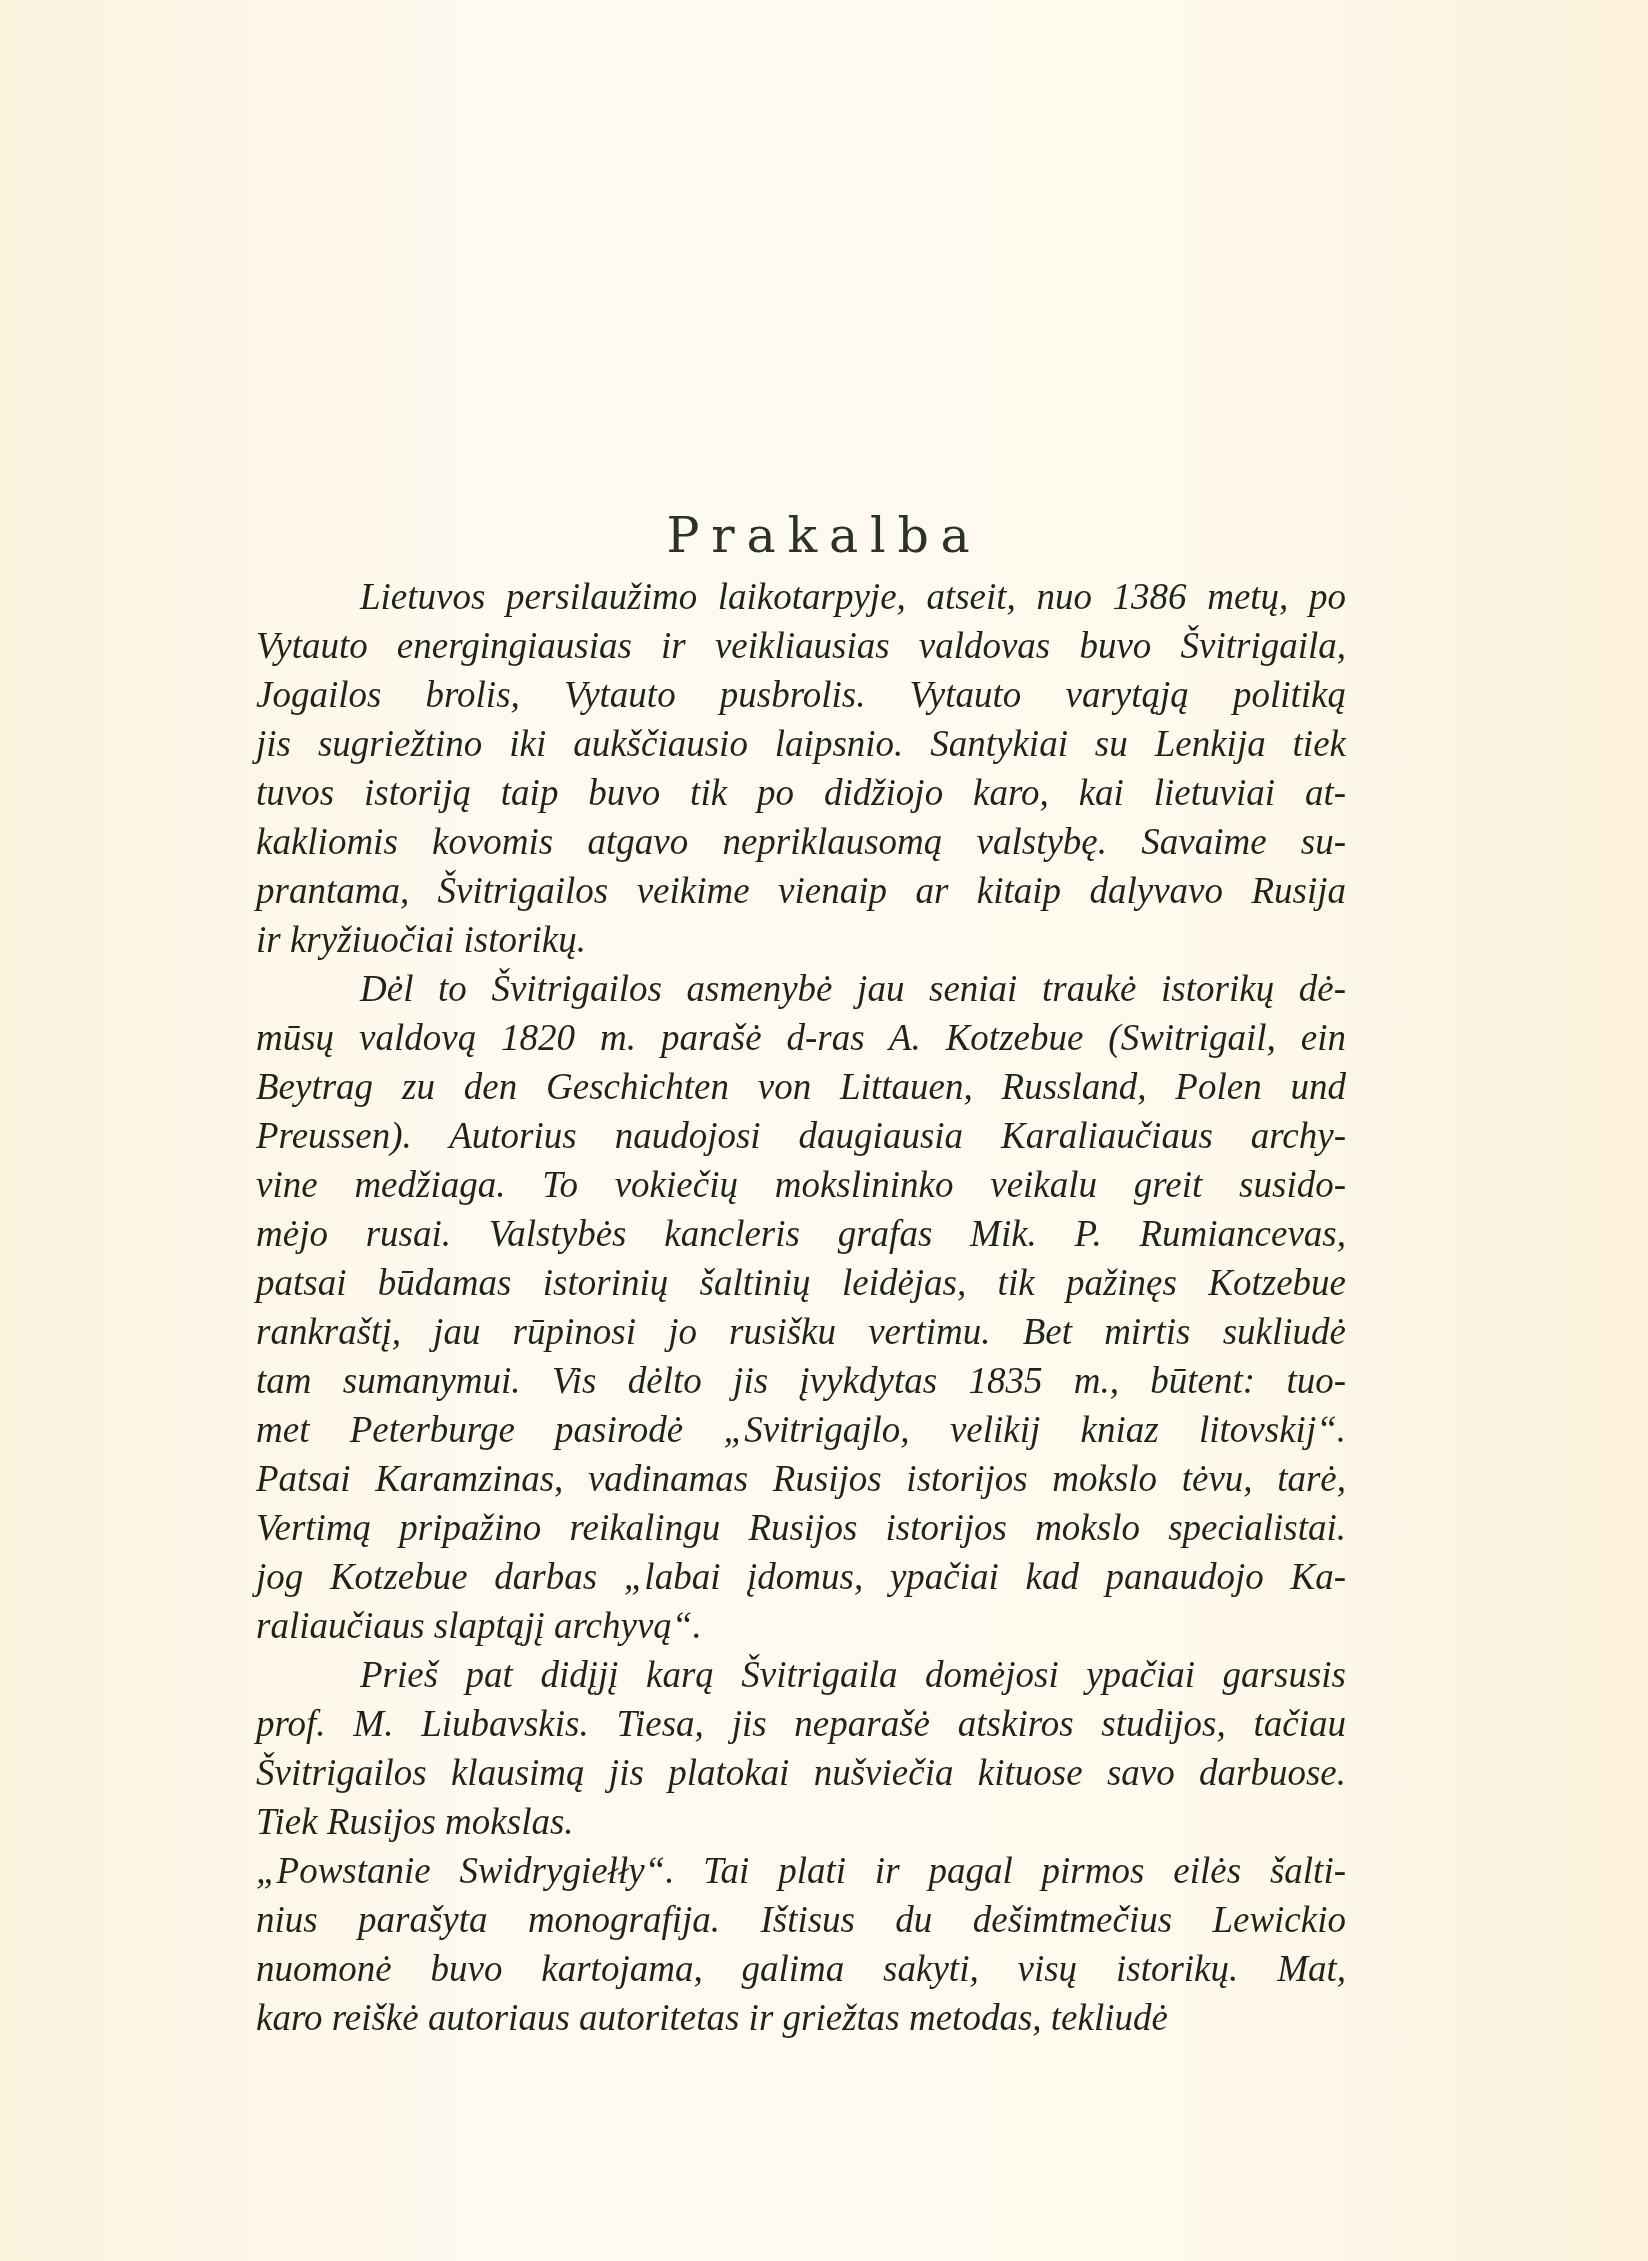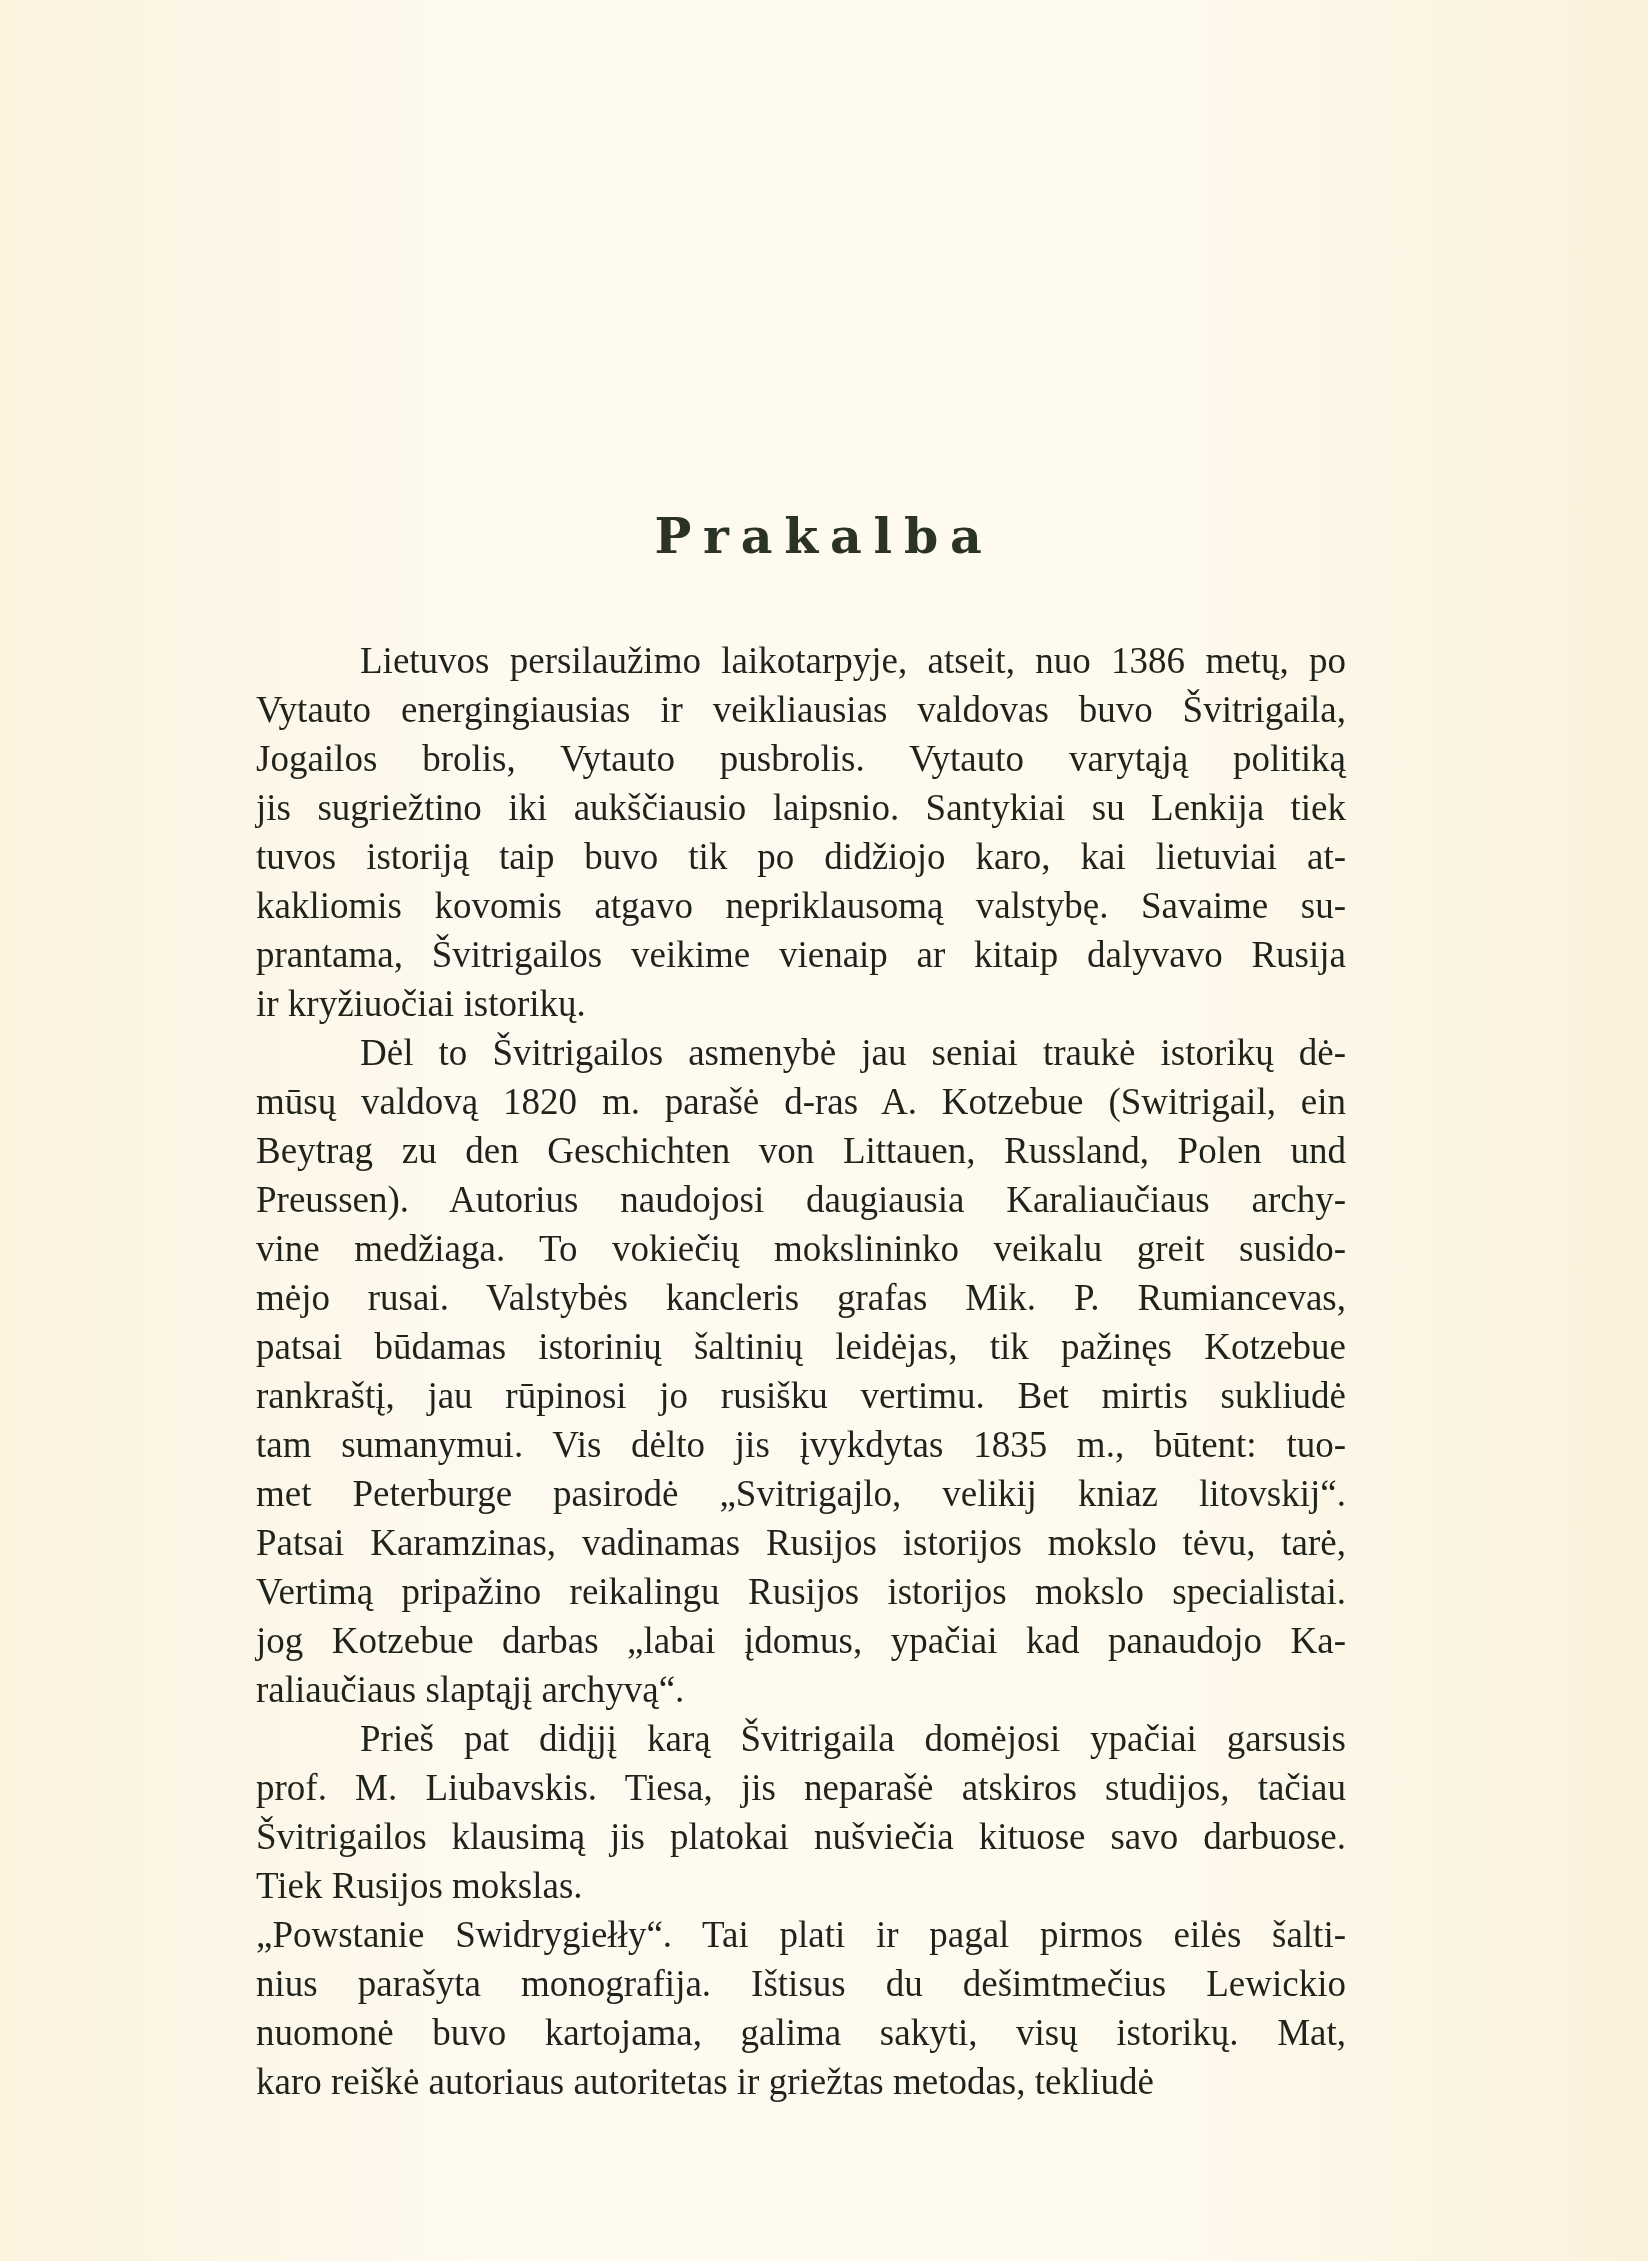--- a/index.html
+++ b/index.html
@@ -12,35 +12,36 @@
   .page {
     position: absolute; left: 0; top: 0; width: 1648px; height: 2521px;
     background: linear-gradient(90deg, #fcf3df 0%, #fefaf0 30%, #fefaee 70%, #fbf1dc 100%);
   }
   .title {
     position: absolute;
     left: 0; width: 1648px;
     top: 507px;
     text-align: center;
     font-family: "DejaVu Serif", serif;
-    font-weight: bold;
+    font-weight: normal;
     font-size: 49px;
     letter-spacing: 11.8px;
     color: #2b3326;
     margin: 0;
   }
   .body-text {
     position: absolute;
-    left: 256px; top: 636px;
+    left: 256px; top: 572px;
     width: 1090px;
     font-family: "Liberation Serif", serif;
     font-size: 37px;
     line-height: 49px;
     color: #1f231c;
     text-align: justify;
+    font-style: italic;
   }
   .line {
     display: block;
     text-align: justify;
     text-align-last: justify;
     white-space: nowrap;
     height: 49px;
     overflow: visible;
   }
   .line.last { text-align-last: left; }

